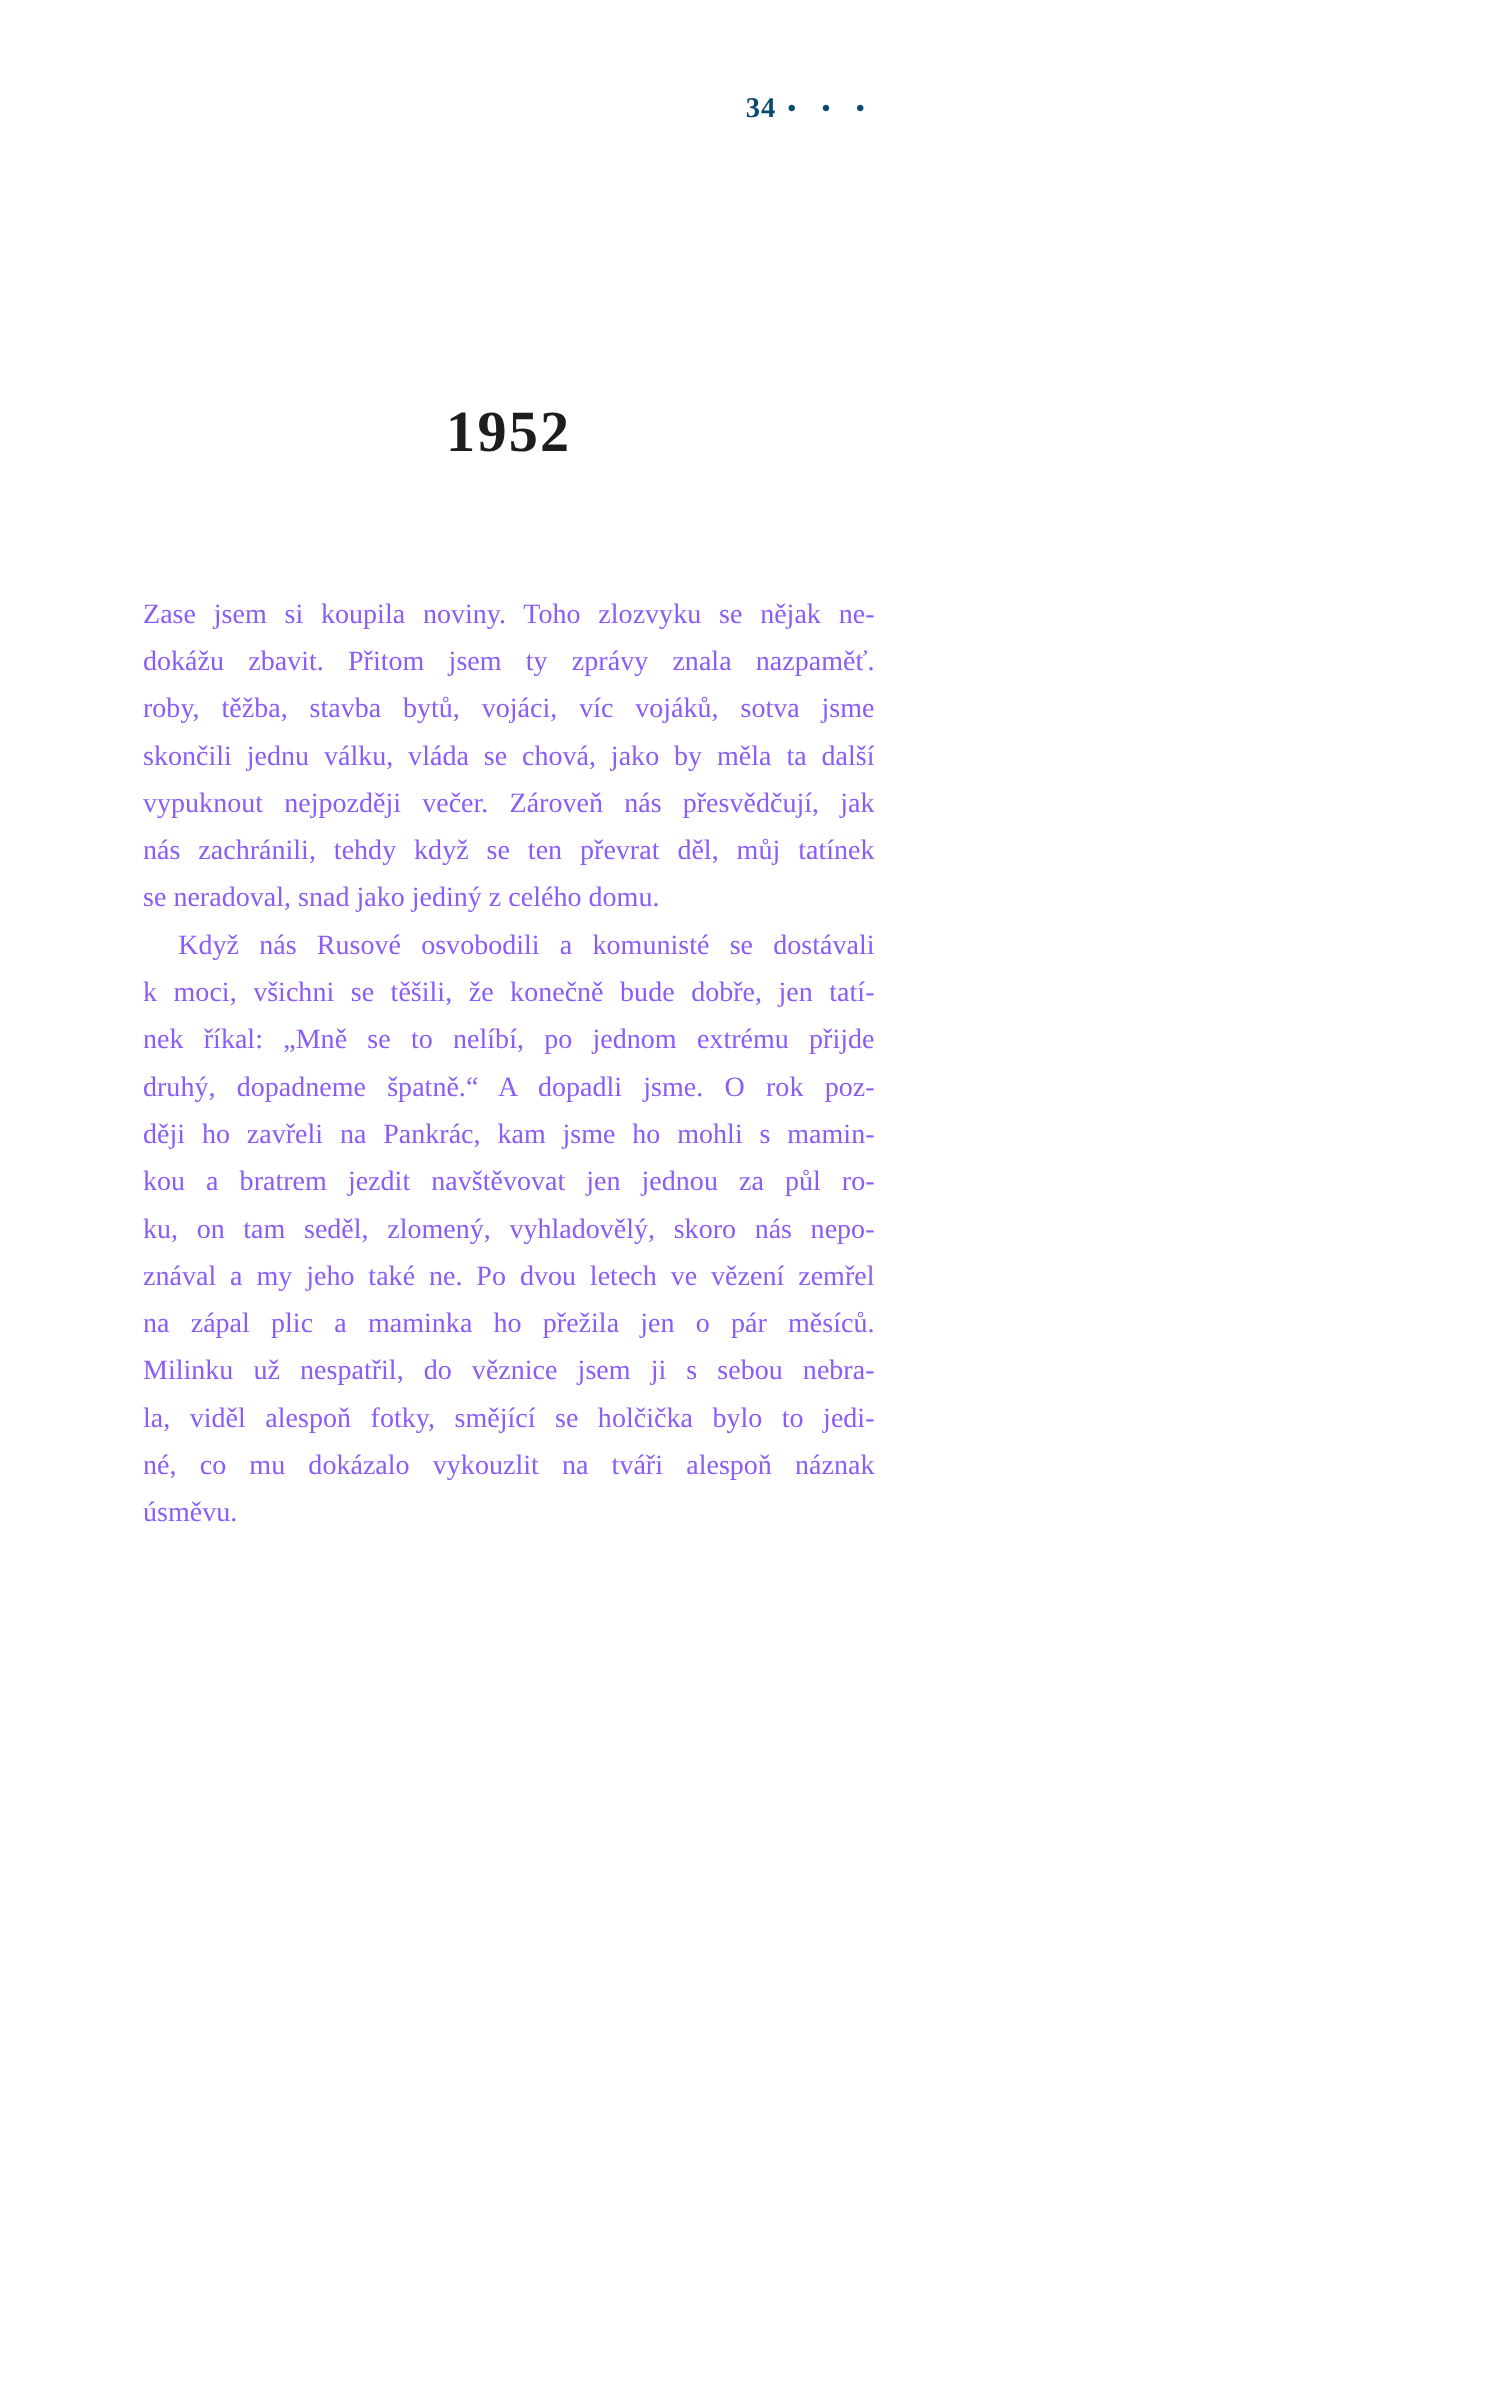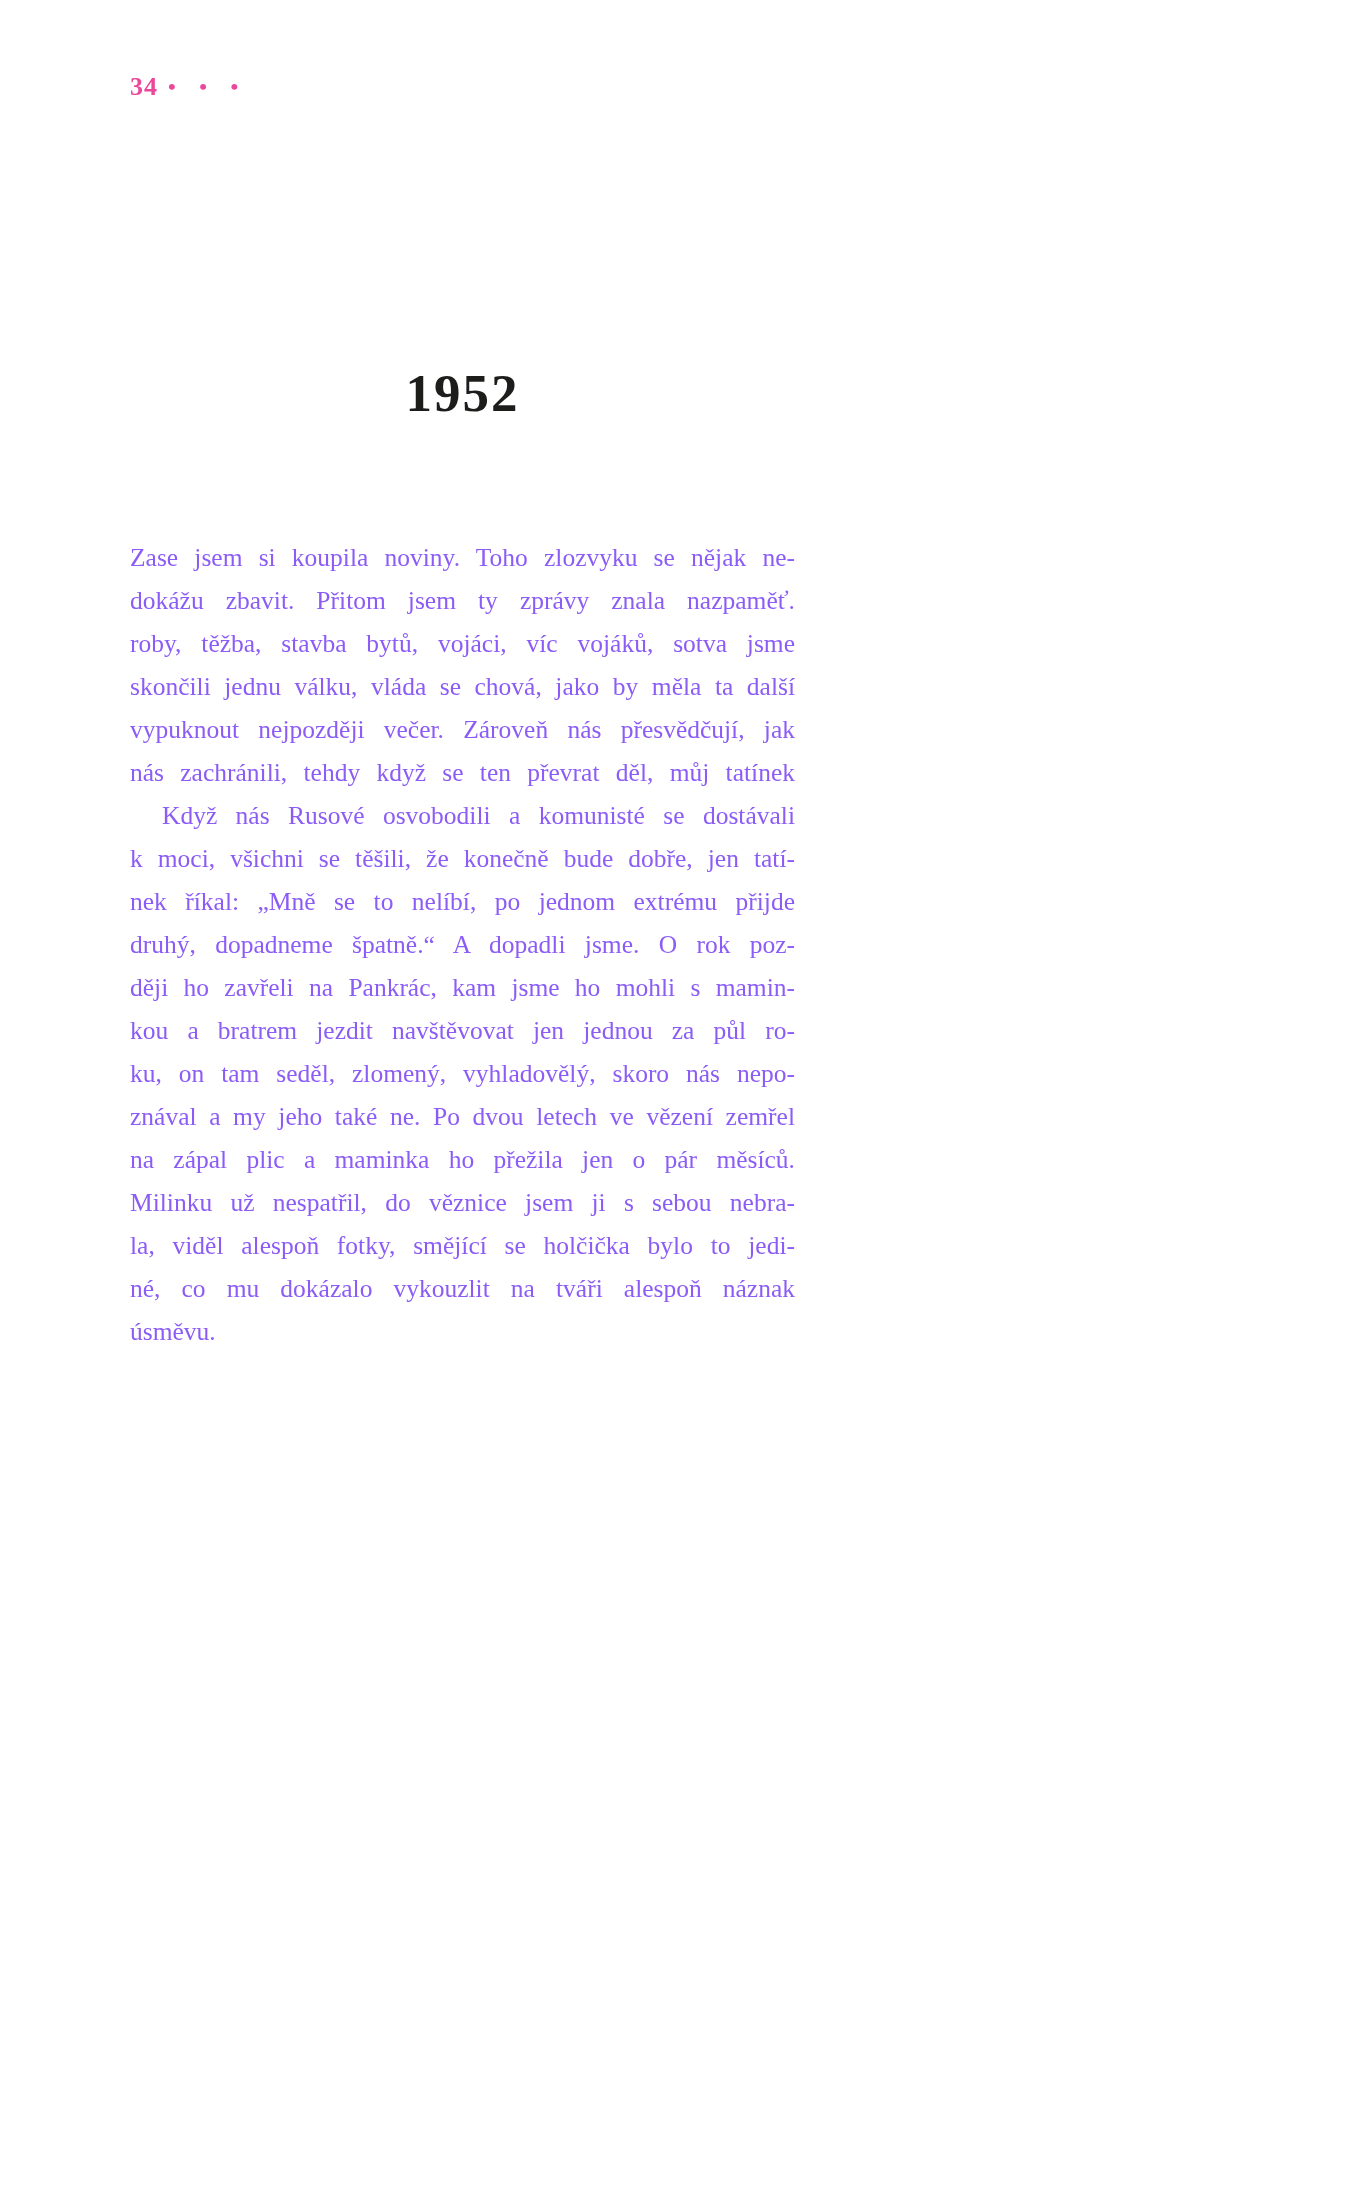--- a/index.html
+++ b/index.html
@@ -11,26 +11,27 @@
     position: relative;
     width: 1359px;
     height: 2186px;
     background: #ffffff;
     font-family: "Liberation Serif", serif;
     color: #1d1d1b;
     overflow: hidden;
   }
   .page-number {
     position: absolute;
-    top: 72px;
+    top: 83px;
     left: 130px;
     width: 665px;
+    text-align: right;
     font-size: 26px;
     font-weight: bold;
-    color: #ec4899;
+    color: #0c4a6e;
   }
   .page-number .num {
     letter-spacing: 1px;
   }
   .page-number .dots {
     font-size: 22px;
     letter-spacing: 9px;
     margin-left: 10px;
     vertical-align: 1px;
   }
@@ -77,20 +78,21 @@
 
   <h1 class="chapter-title">1952</h1>
 
   <div class="body-text">
       <div class="line">Zase jsem si koupila noviny. Toho zlozvyku se nějak ne-</div>
       <div class="line">dokážu zbavit. Přitom jsem ty zprávy znala nazpaměť.</div>
       <div class="line">roby, těžba, stavba bytů, vojáci, víc vojáků, sotva jsme</div>
       <div class="line">skončili jednu válku, vláda se chová, jako by měla ta další</div>
       <div class="line">vypuknout nejpozději večer. Zároveň nás přesvědčují, jak</div>
       <div class="line">nás zachránili, tehdy když se ten převrat děl, můj tatínek</div>
+      <div class="line last">se neradoval, snad jako jediný z celého domu.</div>
       <div class="line indent">Když nás Rusové osvobodili a komunisté se dostávali</div>
       <div class="line">k moci, všichni se těšili, že konečně bude dobře, jen tatí-</div>
       <div class="line">nek říkal: „Mně se to nelíbí, po jednom extrému přijde</div>
       <div class="line">druhý, dopadneme špatně.“ A dopadli jsme. O rok poz-</div>
       <div class="line">ději ho zavřeli na Pankrác, kam jsme ho mohli s mamin-</div>
       <div class="line">kou a bratrem jezdit navštěvovat jen jednou za půl ro-</div>
       <div class="line">ku, on tam seděl, zlomený, vyhladovělý, skoro nás nepo-</div>
       <div class="line">znával a my jeho také ne. Po dvou letech ve vězení zemřel</div>
       <div class="line">na zápal plic a maminka ho přežila jen o pár měsíců.</div>
       <div class="line">Milinku už nespatřil, do věznice jsem ji s sebou nebra-</div>

